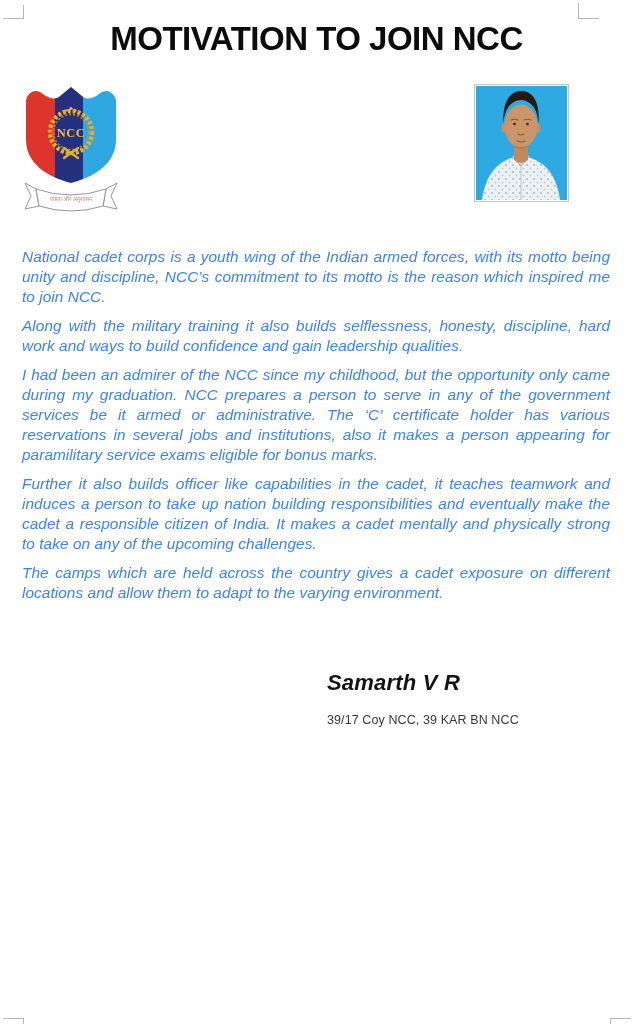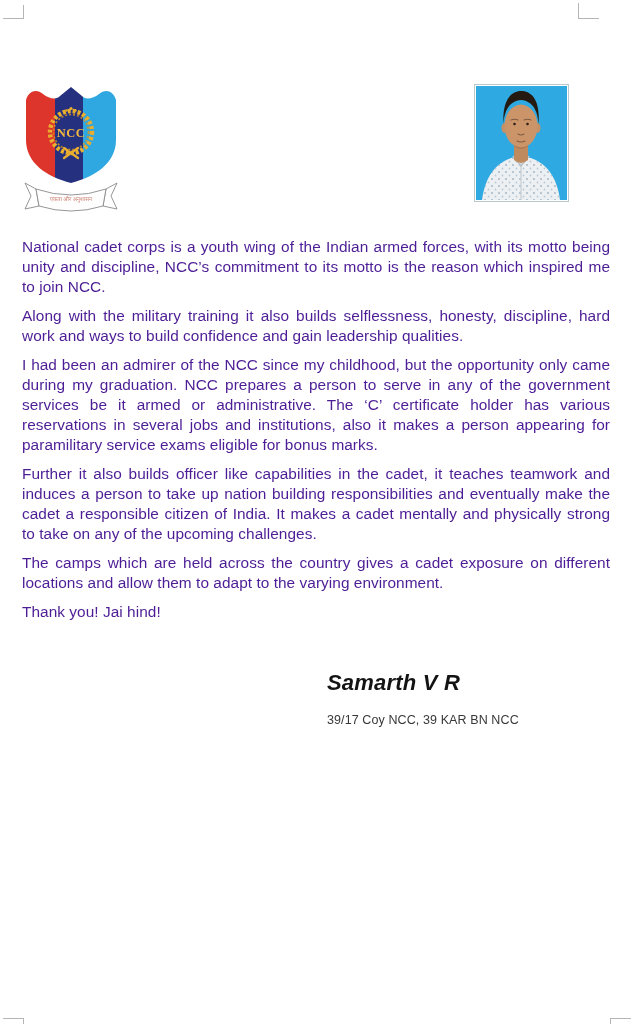--- a/index.html
+++ b/index.html
@@ -16,39 +16,40 @@
 
   .title{
     position:absolute;left:0;top:20px;width:633px;margin:0;text-align:center;
     font-size:33px;font-weight:700;letter-spacing:-.5px;color:#0c0c0c;
   }
   .crest{position:absolute;left:22px;top:85px;width:98px;height:131px;}
   .photo{position:absolute;left:474px;top:84px;width:95px;height:118px;
          border:1px solid #b9c7cf;background:#fff;padding:1px;box-sizing:border-box;}
   .photo svg{display:block;}
 
-  .body-text{position:absolute;left:22px;top:237px;width:588px;color:#4c1d95;}
+  .body-text{position:absolute;left:22px;top:247px;width:588px;color:#3b82f6;font-style:italic;}
   .body-text p{
     margin:0 0 9px 0;font-size:15.4px;line-height:20px;text-align:justify;
     letter-spacing:.05px;
   }
   .signature{position:absolute;left:327px;top:670px;color:#141414;}
   .sig-name{font-size:22px;font-weight:700;line-height:1.15;margin-bottom:19px;letter-spacing:.2px;font-style:italic;}
   .sig-line{font-size:12.5px;line-height:13.6px;color:#383838;letter-spacing:.1px;}
 </style>
 </head>
 <body>
 
 <div class="page">
 
   <div class="crop tl"></div>
   <div class="crop tr"></div>
   <div class="crop bl"></div>
   <div class="crop br"></div>
 
+  <h1 class="title">MOTIVATION TO JOIN NCC</h1>
 
   <div class="crest">
     <svg width="98" height="131" viewBox="0 0 98 131">
       <defs>
         <clipPath id="shieldClip">
           <path d="M4,15 C7,5 15,4 21,9 C27,14 35,15 38,11 L49,2 L60,11 C63,15 71,14 77,9 C83,4 91,5 94,15 L94,55 C94,78 73,92 49,98 C25,92 4,78 4,55 Z"></path>
         </clipPath>
       </defs>
 
       <g clip-path="url(#shieldClip)">
@@ -113,21 +114,20 @@
       </g>
     </svg>
   </div>
 
   <div class="body-text">
     <p>National cadet corps is a youth wing of the Indian armed forces, with its motto being unity and discipline, NCC’s commitment to its motto is the reason which inspired me to join NCC.</p>
     <p>Along with the military training it also builds selflessness, honesty, discipline, hard work and ways to build confidence and gain leadership qualities.</p>
     <p>I had been an admirer of the NCC since my childhood, but the opportunity only came during my graduation. NCC prepares a person to serve in any of the government services be it armed or administrative. The ‘C’ certificate holder has various reservations in several jobs and institutions, also it makes a person appearing for paramilitary service exams eligible for bonus marks.</p>
     <p>Further it also builds officer like capabilities in the cadet, it teaches teamwork and induces a person to take up nation building responsibilities and eventually make the cadet a responsible citizen of India. It makes a cadet mentally and physically strong to take on any of the upcoming challenges.</p>
     <p>The camps which are held across the country gives a cadet exposure on different locations and allow them to adapt to the varying environment.</p>
-    <p>Thank you! Jai hind!</p>
   </div>
 
   <div class="signature">
     <div class="sig-name">Samarth V R</div>
     <div class="sig-line">39/17 Coy NCC, 39 KAR BN NCC</div>
   </div>
 
 </div>
 
 </body></html>

